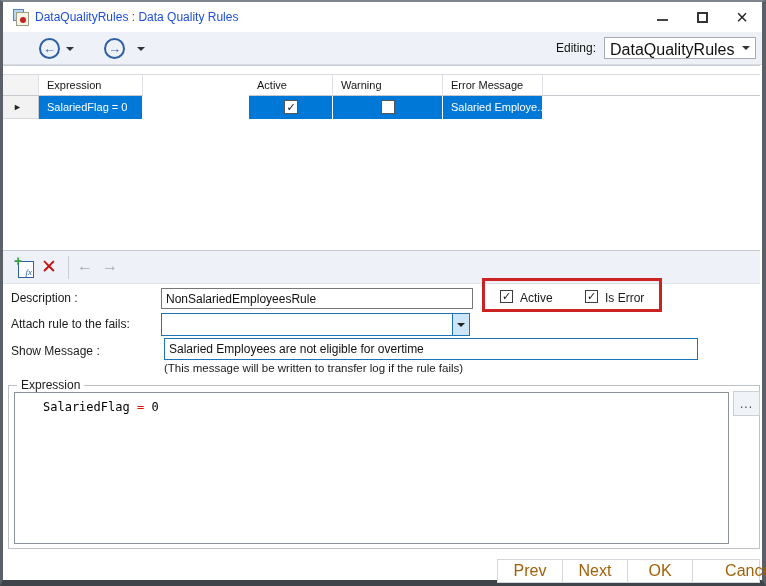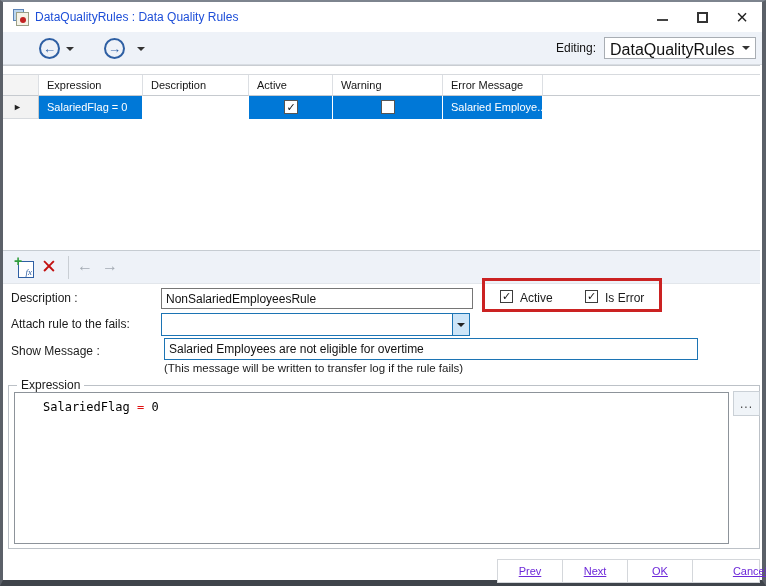--- a/index.html
+++ b/index.html
@@ -71,21 +71,21 @@
   .groupbox{position:absolute;left:5px;top:383px;width:752px;height:164px;border:1px solid #bcc1c7;}
   .group-label{position:absolute;left:8px;top:-8px;background:#fff;padding:0 4px;font-size:12px;color:#1b1b1b;}
   .editor{position:absolute;left:5px;top:6px;width:715px;height:152px;border:1px solid #8d939a;background:#fff;
     font-family:"DejaVu Sans Mono","Liberation Mono",monospace;font-size:12px;color:#000;padding:7px 6px 0 28px;white-space:pre;}
   .tok-op{color:#e01212;}
   .ellipsis-btn{position:absolute;left:724px;top:5px;width:27px;height:25px;background:#f0f4f8;border:1px solid #cad0d6;
     display:flex;align-items:center;justify-content:center;font-size:12px;color:#444;letter-spacing:1px;}
 
   
   .footer-btn{position:absolute;top:557px;height:24px;background:#fff;border:1px solid #d4d7db;
-    display:flex;align-items:center;justify-content:center;font-size:11px;color:#6d28d9;text-decoration:underline;}
+    display:flex;align-items:center;justify-content:center;font-size:16px;color:#a16207;}
 </style>
 </head>
 <body>
 
 <div class="window">
 
   <div class="titlebar">
     <div class="app-icon">
       <div class="back-page"></div>
         <div class="front-page"></div>
@@ -118,21 +118,20 @@
     <div class="editing-combo">
       <span class="val">DataQualityRules</span>
       <span class="combo-caret"></span>
     </div>
   </div>
 
   <div class="grid">
     <div class="grid-headline"></div>
     <div class="hcell corner" style="left:0;width:36px;"></div>
     <div class="hcell" style="left:36px;width:104px;">Expression</div>
-    <div class="hcell" style="left:140px;width:106px;">Description</div>
     <div class="hcell" style="left:246px;width:84px;">Active</div>
     <div class="hcell" style="left:330px;width:110px;">Warning</div>
     <div class="hcell" style="left:440px;width:100px;">Error Message</div>
     <div class="hcell" style="left:540px;width:217px;border-right:none;"></div>
 
     <div class="row-selector" style="left:0;width:36px;"><span>►</span></div>
     <div class="rcell" style="left:36px;width:104px;">SalariedFlag = 0</div>
     <div class="rcell" style="left:246px;width:84px;"></div>
     <div class="grid-check" style="left:281px;">
         <span>✓</span>

